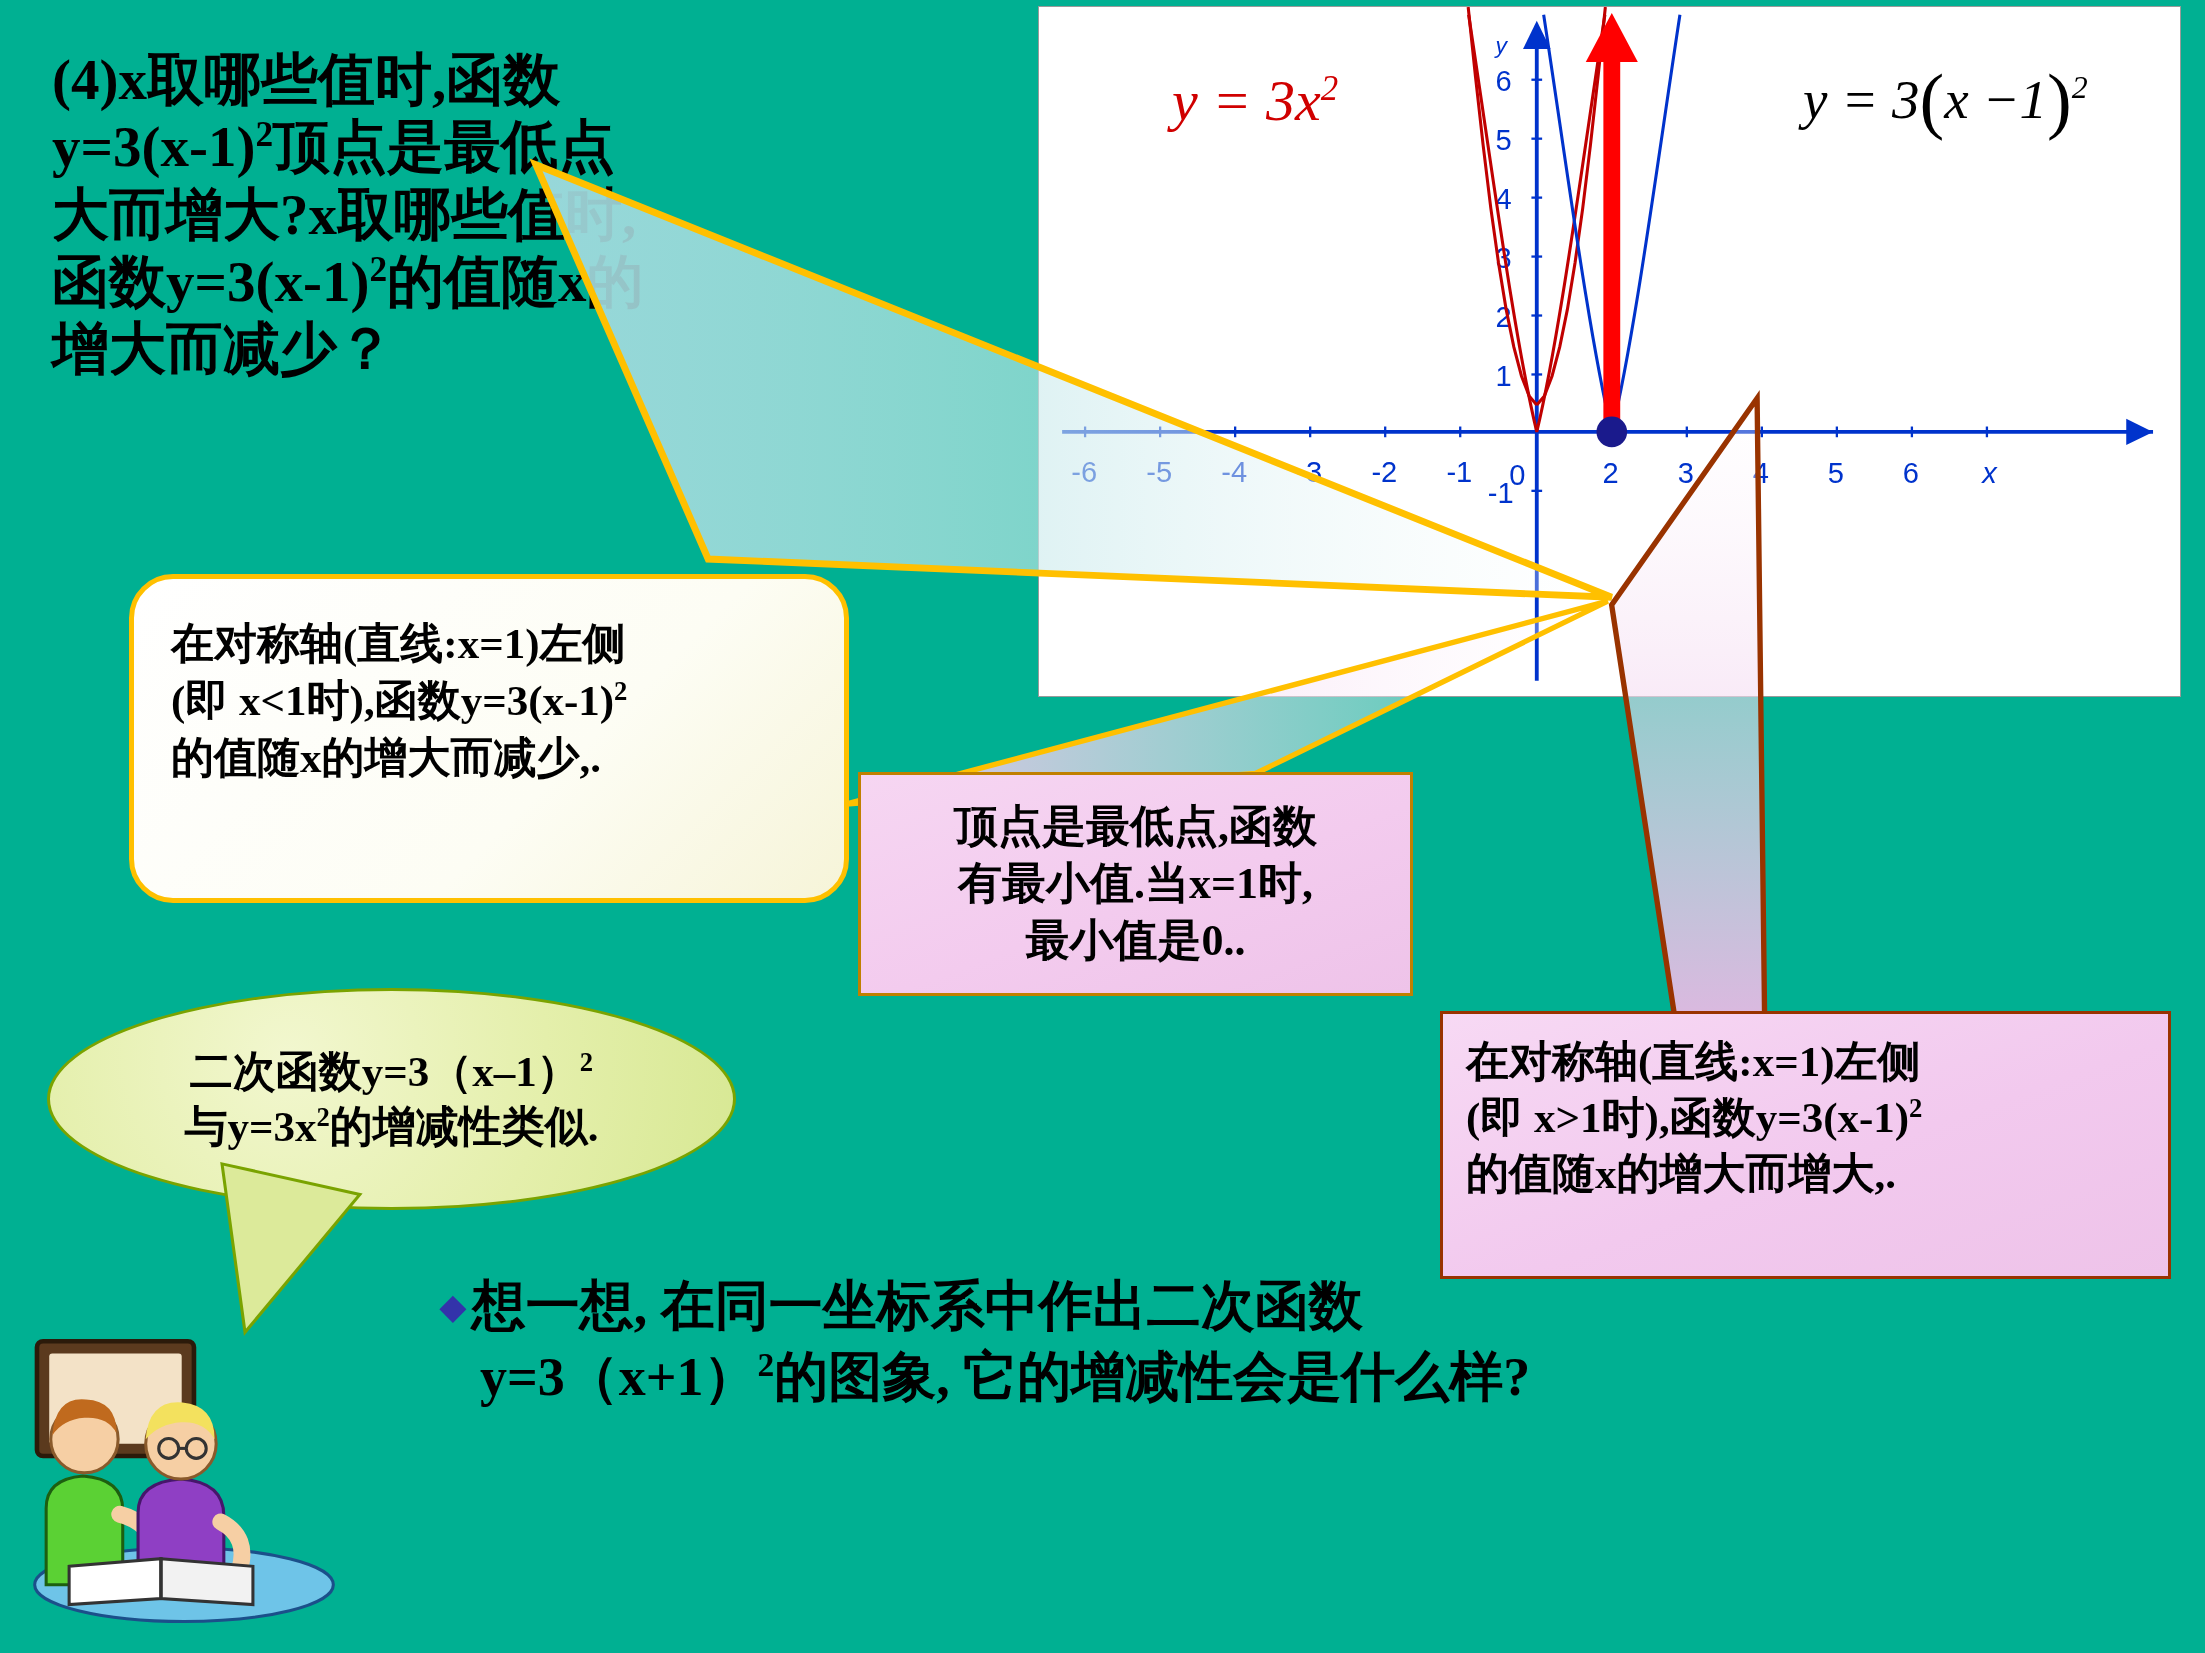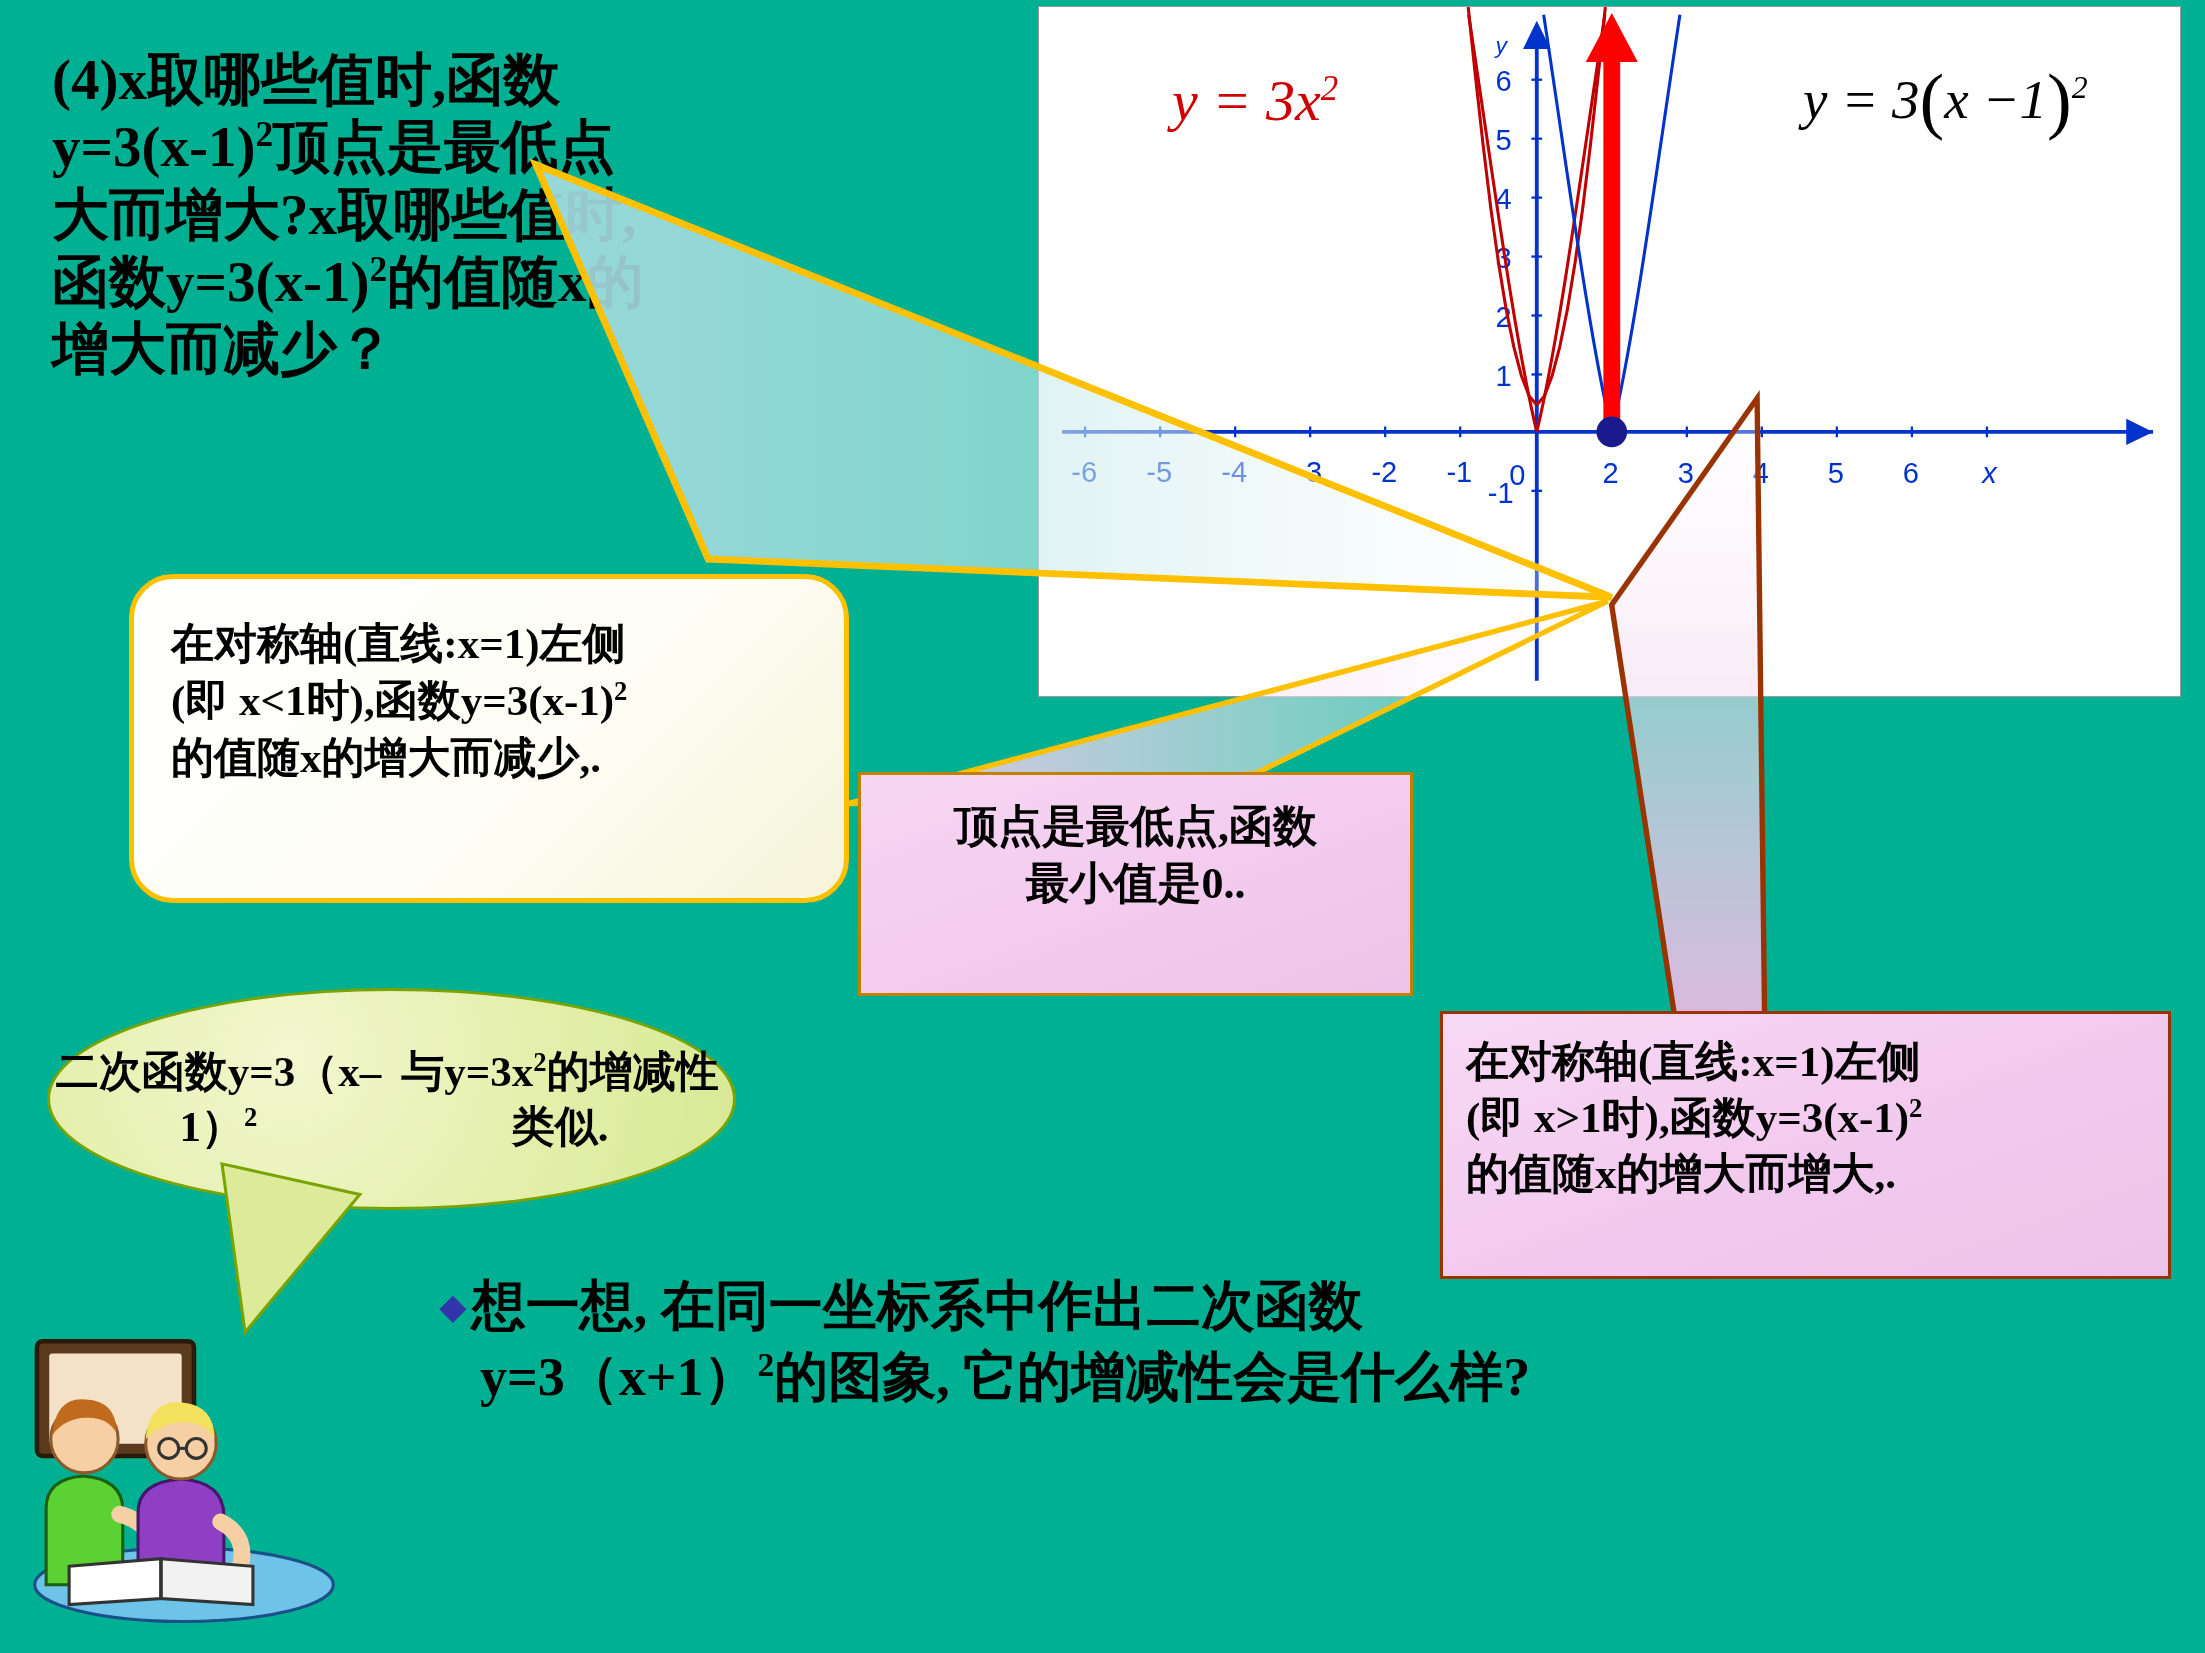--- a/index.html
+++ b/index.html
@@ -151,24 +151,24 @@
     position: absolute;
     left: 47px;
     top: 988px;
     width: 689px;
     height: 222px;
     border-radius: 50%;
     background: radial-gradient(circle at 35% 30%, #f2f7cf 0%, #e4efab 55%, #d7e893 100%);
     border: 3.1px solid #7aa300;
     box-sizing: border-box;
     display: flex;
-    flex-direction: row;
+    flex-direction: column;
     align-items: center;
     justify-content: center;
-    text-align: center;
+    text-align: right;
     font-weight: bold;
     font-size: 43px;
     line-height: 1.28;
     color: #000;
   }
   .callout-ellipse sup { font-size: .62em; vertical-align: super; line-height: 0;}
 
   
   .bottom-text {
     position: absolute;
@@ -328,20 +328,21 @@
   </svg>
 
   <div class="callout-yellow">
     <div>在对称轴(直线:x=1)左侧</div>
     <div><span>(即 x&lt;1时),函数y=3(x-1)</span><sup>2</sup></div>
     <div>的值随x的增大而减少,.</div>
   </div>
 
   <div class="callout-pink-mid">
     <div>顶点是最低点,函数</div>
+    <div>有最小值.当x=1时,</div>
     <div>最小值是0..</div>
   </div>
 
   <div class="callout-pink-right">
     <div>在对称轴(直线:x=1)左侧</div>
     <div><span>(即 x&gt;1时),函数y=3(x-1)</span><sup>2</sup></div>
     <div>的值随x的增大而增大,.</div>
   </div>
 
   <svg class="pointer-svg" style="z-index:1;" viewBox="0 0 2880 2160" width="2205" height="1654">

